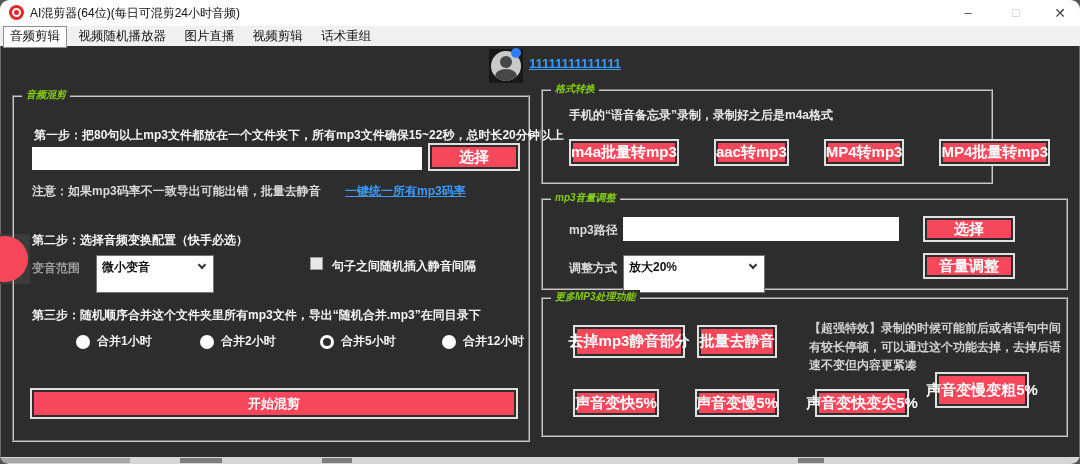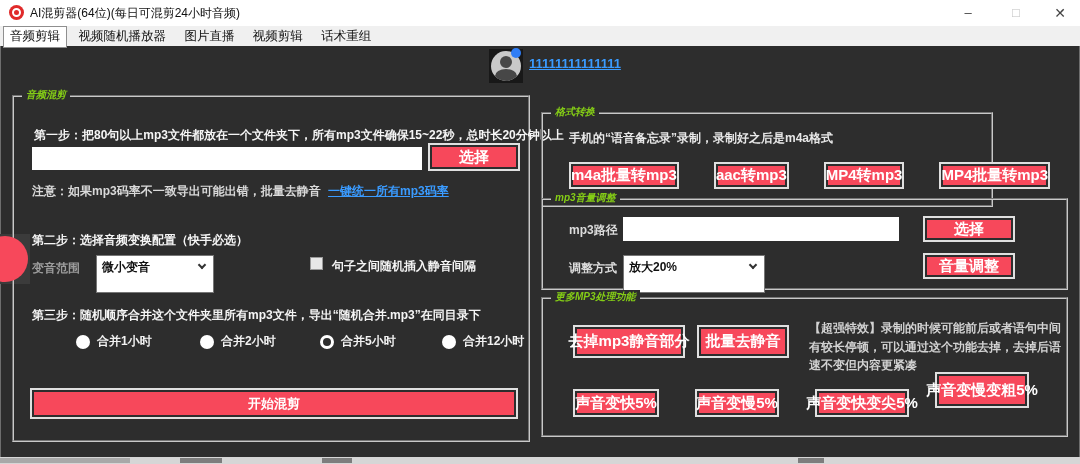--- a/index.html
+++ b/index.html
@@ -1,18 +1,18 @@
 <!DOCTYPE html>
 <html><head>
 <meta charset="utf-8">
 <style>
   * { margin:0; padding:0; box-sizing:border-box; }
   html,body { background:#555; }
   body { font-family:"Liberation Sans","DejaVu Sans",sans-serif; }
-  .window { position:relative; width:1080px; height:464px; background:#2d2d2d; overflow:hidden; }
+  .window { position:relative; width:1080px; height:464px; background:#2d2d2d; overflow:hidden;border-radius:9px; }
 
   
   .titlebar { position:absolute; left:0; top:0; width:1080px; height:26px; background:#ffffff; z-index:10; }
   .logo { position:absolute; left:9px; top:5px; width:15px; height:15px; border-radius:50%; background:#e02a2a; }
   .logo::after { content:""; position:absolute; inset:3px; border-radius:50%; border:2px solid #fff; }
   .win-title { position:absolute; left:30px; top:0; line-height:26px; font-size:12px; color:#111; white-space:nowrap; }
   .win-btn { position:absolute; top:0; width:40px; height:26px; text-align:center; line-height:26px; font-size:13px; color:#444; cursor:pointer; }
   .win-btn.min { left:948px; }
   .win-btn.max { left:996px; color:#c0c0c0; }
   .win-btn.close { left:1040px; font-size:14px; }
@@ -112,21 +112,21 @@
     <div class="groupbox" style="left:12px; top:49px; width:518px; height:347px;">
       <span class="grouptitle">音频混剪</span>
 
       <div class="steptext" style="left:20px; top:30px;">第一步：把80句以上mp3文件都放在一个文件夹下，所有mp3文件确保15~22秒，总时长20分钟以上</div>
 
       <input class="txtinput" style="left: 18px; top: 50px; width: 390px; height: 23px;" value="">
       <div class="btn-red" style="left:414px; top:46px; width:92px; height:28px;">选择</div>
 
       <div class="steptext" style="left:18px; top:86px; color:#d9d9d9;">
         <span>注意：如果mp3码率不一致导出可能出错，批量去静音</span>
-        <span class="link" style="margin-left:4px;">一键统一所有mp3码率</span>
+        <span class="link" style="margin-left:21px;">一键统一所有mp3码率</span>
       </div>
 
       <div class="steptext" style="left:18px; top:135px;">第二步：选择音频变换配置（快手必选）</div>
 
       <div class="dimlabel" style="left:18px; top:163px;">变音范围</div>
       <div class="select" style="left:82px; top:158px; width:118px;">
         <span class="val">微小变音</span>
         <span class="chev"></span>
       </div>
 
@@ -148,21 +148,21 @@
         <span class="radio-label">合并5小时</span>
       </div>
       <div class="radio-row-item" style="left:384px; top:236px;justify-content:center;">
         <span class="radio"></span>
         <span class="radio-label">合并12小时</span>
       </div>
 
       <div class="btn-red" style="left:16px; top:291px; width:488px; height:31px; font-size:13px;">开始混剪</div>
     </div>
 
-    <div class="groupbox" style="left:541px; top:66px; width:452px; height:95px;text-align:center;">
+    <div class="groupbox" style="left:541px; top:43px; width:452px; height:95px;text-align:center;">
       <span class="grouptitle">格式转换</span>
       <div class="steptext" style="left:26px; top:16px; color:#e8e8e8;">手机的“语音备忘录”录制，录制好之后是m4a格式</div>
       <div class="flexrow" style="left:26px; top:48px; width:473px; height:27px; gap:35px;">
         <div class="btn-red">m4a批量转mp3</div>
         <div class="btn-red">aac转mp3</div>
         <div class="btn-red">MP4转mp3</div>
         <div class="btn-red">MP4批量转mp3</div>
       </div>
     </div>
 
@@ -178,21 +178,21 @@
         <span class="val">放大20%</span>
         <span class="chev"></span>
       </div>
       <div class="btn-red" style="left:380px; top:53px; width:92px; height:26px;">音量调整</div>
     </div>
 
     <div class="groupbox" style="left:541px; top:251px; width:527px; height:140px;">
       <span class="grouptitle">更多MP3处理功能</span>
 
       <div class="btn-red" style="left:30px; top:26px; width:112px; height:33px;">去掉mp3静音部分</div>
-      <div class="btn-red" style="left:154px; top:26px; width:92px; height:33px;">批量去静音</div>
+      <div class="btn-red" style="left:154px; top:26px; width:80px; height:33px;">批量去静音</div>
 
       <div class="para" style="left:266px; top:20px; width:254px;">【超强特效】录制的时候可能前后或者语句中间有较长停顿，可以通过这个功能去掉，去掉后语速不变但内容更紧凑</div>
 
       <div class="btn-red" style="left:30px; top:90px; width:86px; height:28px;">声音变快5%</div>
       <div class="btn-red" style="left:152px; top:90px; width:84px; height:28px;">声音变慢5%</div>
       <div class="btn-red" style="left:272px; top:90px; width:94px; height:28px;">声音变快变尖5%</div>
       <div class="btn-red" style="left:392px; top:73px; width:94px; height:36px;">声音变慢变粗5%</div>
     </div>
   </div>
 

